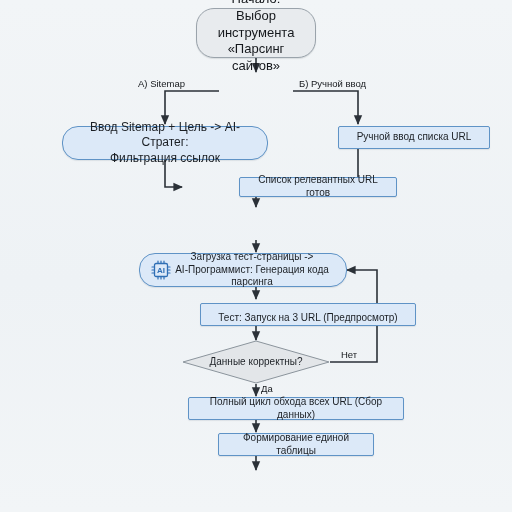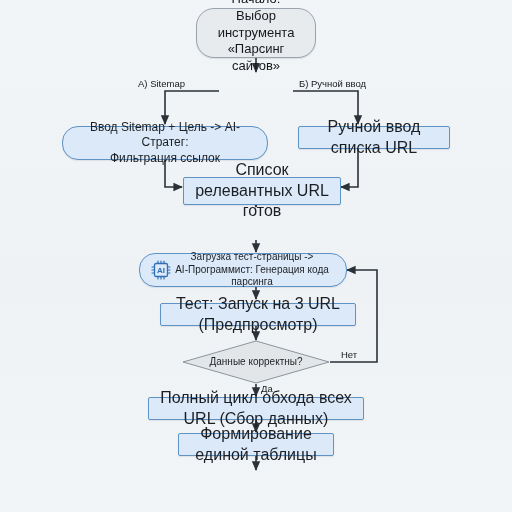--- a/index.html
+++ b/index.html
@@ -34,22 +34,23 @@
     justify-content: center;
     text-align: center;
     color: #1b1f24;
     line-height: 1.28;
     z-index: 3;
   }
   .node-proc {
     background: #dce9f8;
     border: 1px solid #5f93c6;
     border-radius: 2px;
-    font-size: 16px;
+    font-size: 10px;
     box-shadow: 0 1px 1px rgba(40,60,90,0.10);
+    margin-left: 40px;
   }
   .node-ai {
     background: #dce9f8;
     border: 1px solid #5f93c6;
     border-radius: 16px;
     font-size: 10px;
     box-shadow: 0 1px 1px rgba(40,60,90,0.10);
   }
   .node-round {
     background: #dce9f8;
@@ -177,21 +178,21 @@
 
   <div class="node node-round" style="left:62px; top:126px; width:206px; height:34px;">
     <span class="node-label-text">Ввод Sitemap + Цель -&gt; AI-Стратег:
 Фильтрация ссылок</span>
   </div>
 
   <div class="node node-proc" style="left:298px; top:126px; width:152px; height:23px;">
     <span class="node-label-text">Ручной ввод списка URL</span>
   </div>
 
-  <div class="node node-proc" style="left:183px; top:177px; width:158px; height:28px;">
+  <div class="node node-proc" style="left:199px; top:177px; width:158px; height:20px;">
     <span class="node-label-text">Список релевантных URL готов</span>
   </div>
 
 
   <div class="node node-ai" style="left:139px; top:253px; width:208px; height:34px; padding-left:18px;">
     <span class="ai-chip">
       <svg width="22" height="22" viewBox="0 0 22 22">
         <rect x="4.5" y="4.5" width="13" height="13" rx="1.6" fill="#dce9f8" stroke="#2f6fb5" stroke-width="1.3"></rect>
         <text x="11" y="14" text-anchor="middle" class="ai-inner-text" font-family="'Liberation Sans', sans-serif">AI</text>
         <g stroke="#2f6fb5" stroke-width="1.2" stroke-linecap="round">
@@ -207,21 +208,21 @@
           <path d="M17.5,8 L20,8"></path>
           <path d="M17.5,11 L20,11"></path>
           <path d="M17.5,14 L20,14"></path>
         </g>
       </svg>
     </span>
     <span class="node-label-text">Загрузка тест-страницы -&gt;
 AI-Программист: Генерация кода парсинга</span>
   </div>
 
-  <div class="node node-proc" style="left:160px; top:303px; width:196px; height:23px;">
+  <div class="node node-proc" style="left:160px; top:303px; width:216px; height:23px;align-items:flex-end;">
     <span class="node-label-text">Тест: Запуск на 3 URL (Предпросмотр)</span>
   </div>
 
   <div class="decision" style="left:182px; top:340px; width:148px; height:44px;">
     <svg width="148" height="44" viewBox="0 0 148 44">
       <polygon points="74,1 147,22 74,43 1,22" fill="#e3e6e9" stroke="#8b949c" stroke-width="1"></polygon>
     </svg>
     <div class="dec-text">Данные корректны?</div>
   </div>
 

